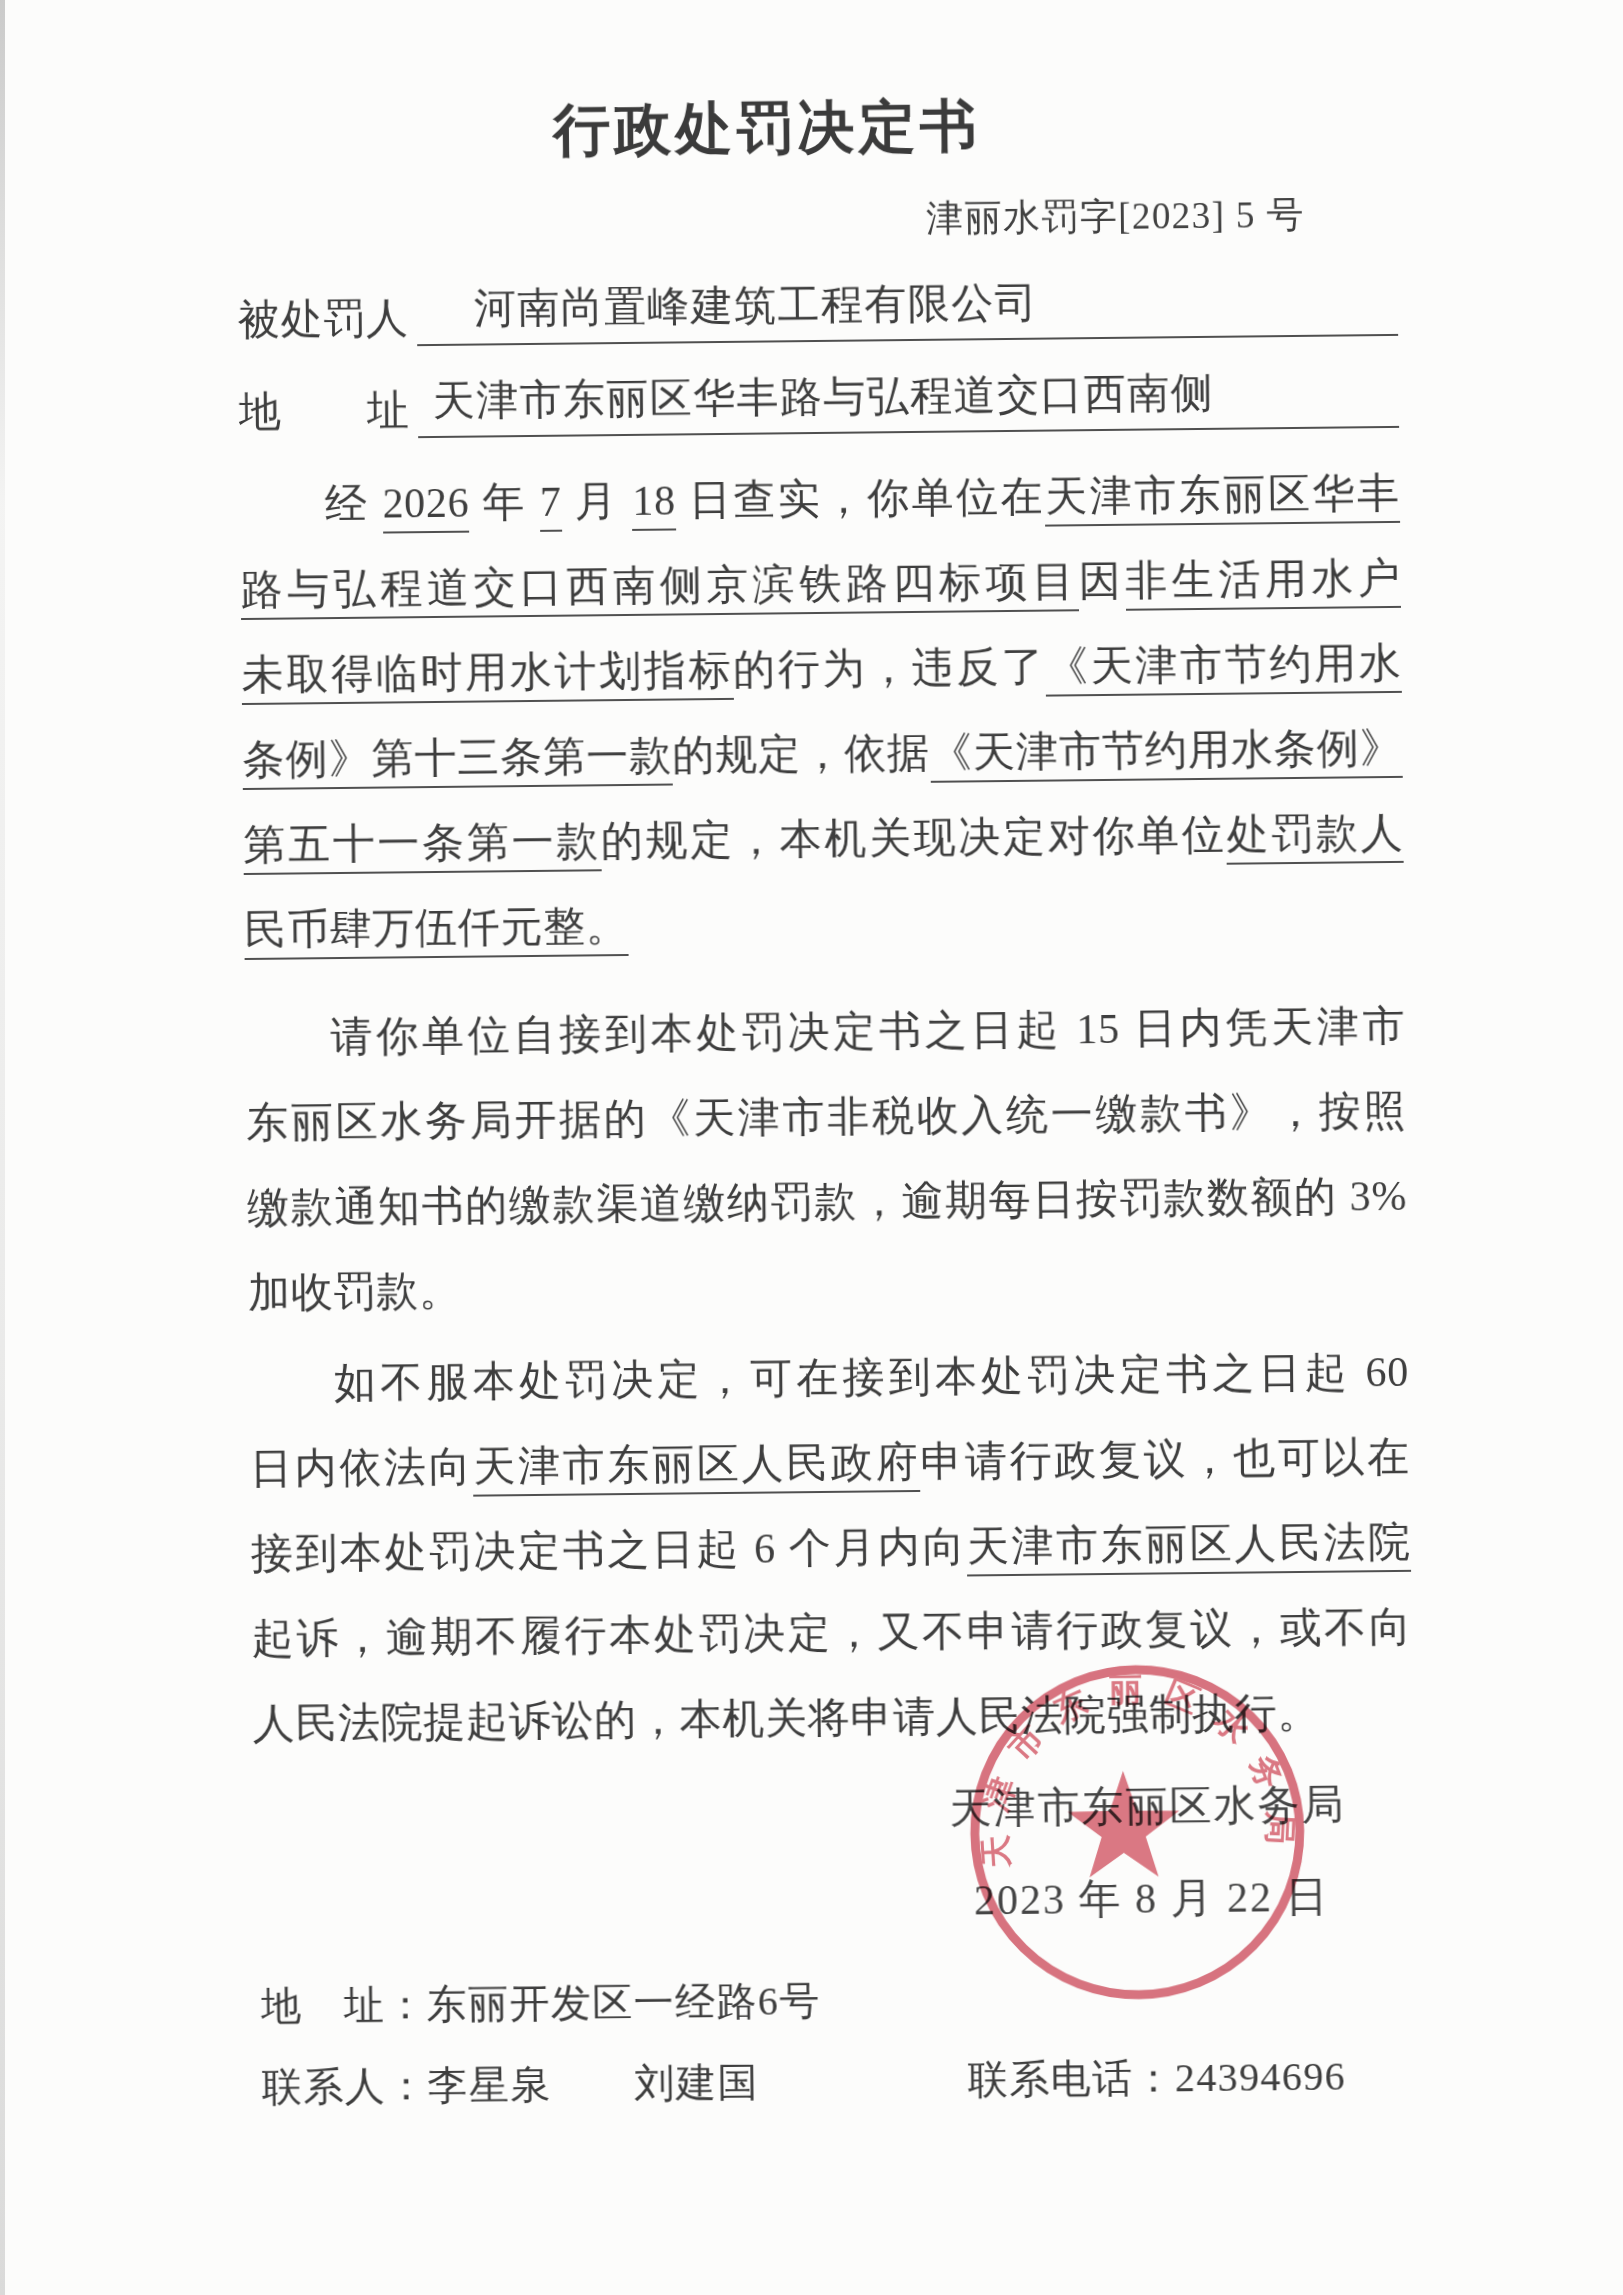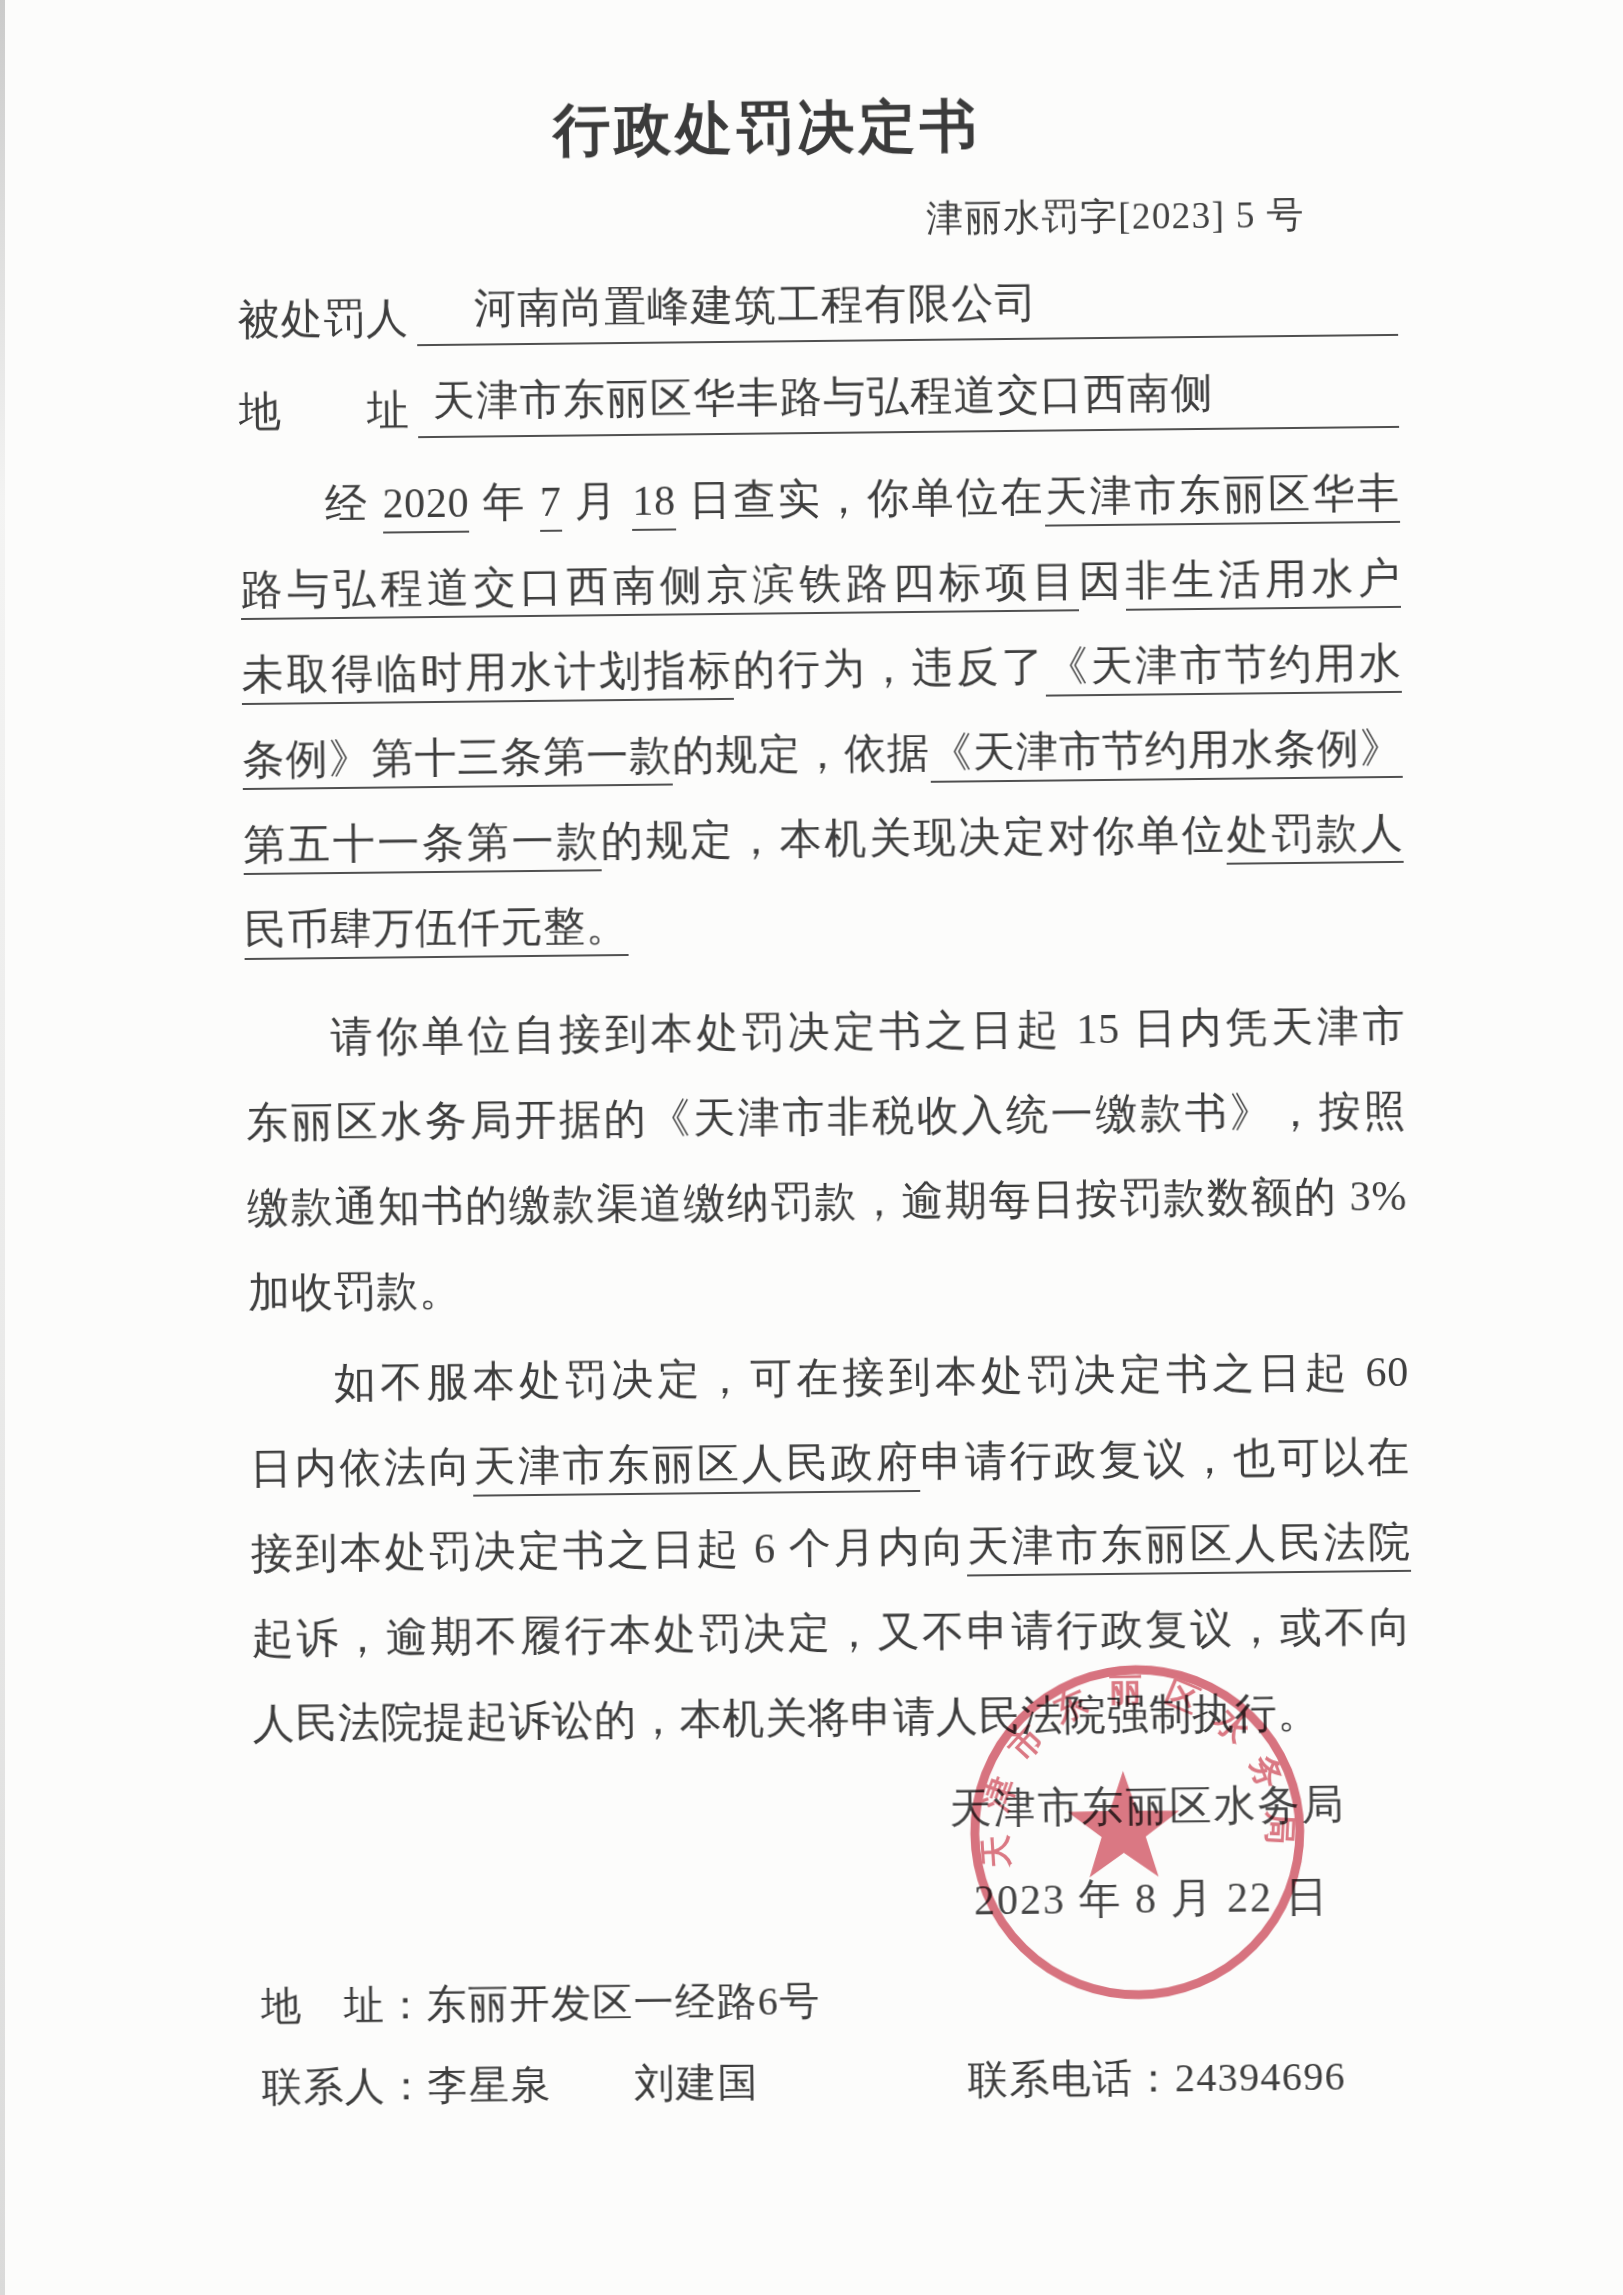--- a/index.html
+++ b/index.html
@@ -89,21 +89,21 @@
       <span class="fblank"><span class="fvalue">河南尚置峰建筑工程有限公司</span></span>
     </div>
 
     <div class="field-row f2">
       <span class="flabel">地　　址</span>
       <span class="fblank"><span class="fvalue">天津市东丽区华丰路与弘程道交口西南侧</span></span>
     </div>
 
     <div class="paras">
         <div class="para p1">
-          <div class="line justify indent"><span>经 </span><span class="u">2020</span><span> 年 </span><span class="u">7</span><span> 月 </span><span class="u">18</span><span> 日查实，你单位在</span><span class="u">天津市东丽区华丰</span></div>
+          <div class="line justify indent"><span>经 </span><span class="u">2026</span><span> 年 </span><span class="u">7</span><span> 月 </span><span class="u">18</span><span> 日查实，你单位在</span><span class="u">天津市东丽区华丰</span></div>
           <div class="line justify"><span class="u">路与弘程道交口西南侧京滨铁路四标项目</span><span>因</span><span class="u">非生活用水户</span></div>
           <div class="line justify"><span class="u">未取得临时用水计划指标</span><span>的行为，违反了</span><span class="u">《天津市节约用水</span></div>
           <div class="line justify"><span class="u">条例》第十三条第一款</span><span>的规定，依据</span><span class="u">《天津市节约用水条例》</span></div>
           <div class="line justify"><span class="u">第五十一条第一款</span><span>的规定，本机关现决定对你单位</span><span class="u">处罚款人</span></div>
           <div class="line"><span class="u">民币肆万伍仟元整。</span></div>
         </div>
         <div class="para p2">
           <div class="line justify indent"><span>请你单位自接到本处罚决定书之日起 15 日内凭天津市</span></div>
           <div class="line justify"><span>东丽区水务局开据的《天津市非税收入统一缴款书》，按照</span></div>
           <div class="line justify"><span>缴款通知书的缴款渠道缴纳罚款，逾期每日按罚款数额的 3%</span></div>

